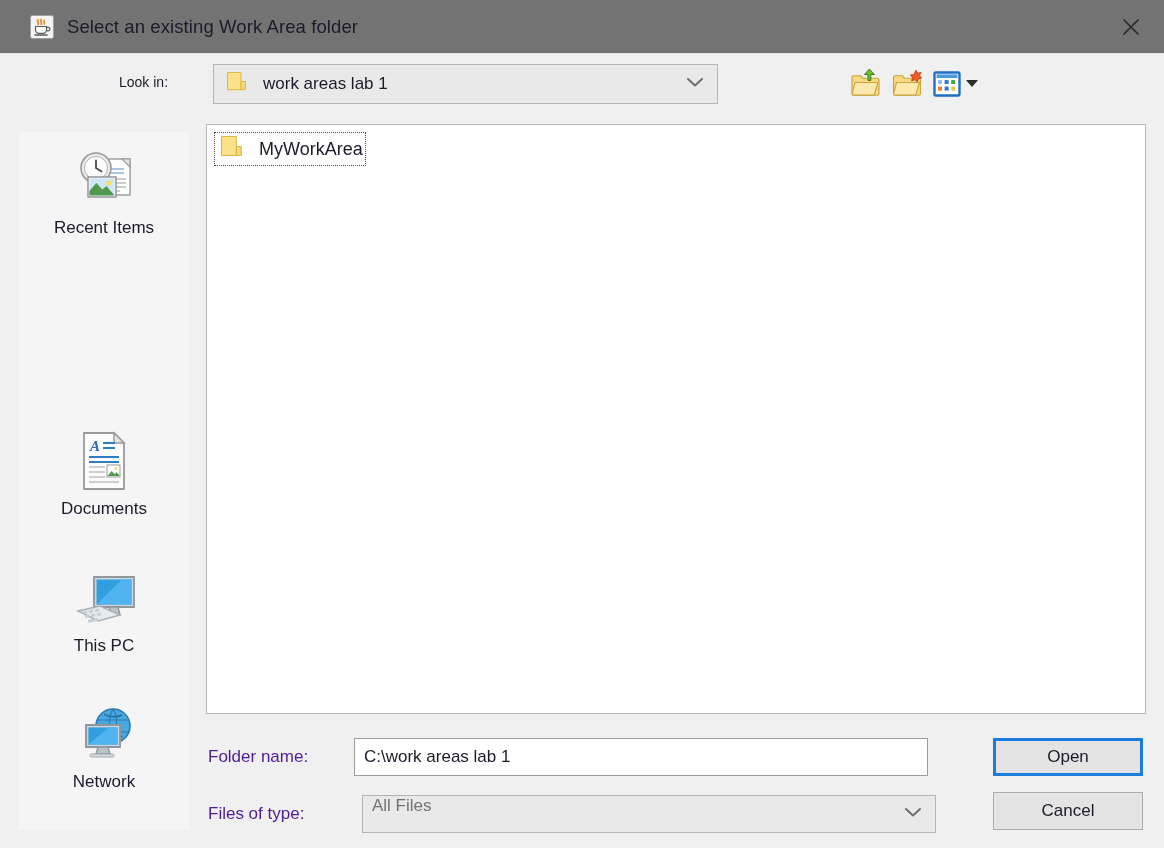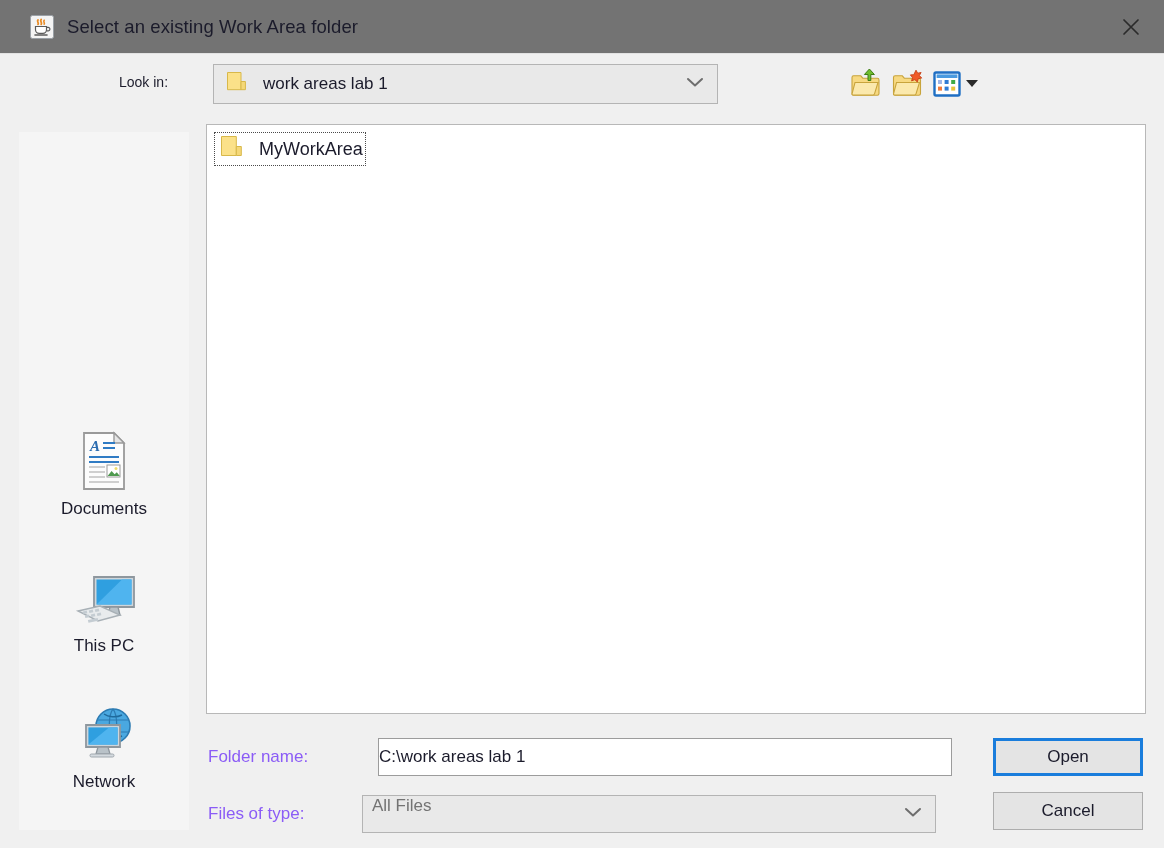--- a/index.html
+++ b/index.html
@@ -197,40 +197,40 @@
     margin-left: 14px;
     font-size: 18px;
     color: #1b1b2b;
     white-space: nowrap;
   }
 
   
   .form-label {
     position: absolute;
     font-size: 17px;
-    color: #8b5cf6;
+    color: #4c1d95;
     white-space: nowrap;
   }
   #lbl-foldername { left: 208px; top: 747px; }
   #lbl-filetype   { left: 208px; top: 804px; }
 
   .text-field {
     position: absolute;
-    left: 378px;
+    left: 354px;
     top: 738px;
     width: 574px;
     height: 38px;
     background: #ffffff;
     border: 1px solid #9c9c9c;
     box-sizing: border-box;
     display: flex;
     align-items: center;
     font-size: 17px;
     color: #1b1b2b;
-    padding-left: 0;
+    padding-left: 9px;
   }
   .type-combo {
     position: absolute;
     left: 362px;
     top: 795px;
     width: 574px;
     height: 38px;
     background: #e9e9e9;
     border: 1px solid #b4b4b4;
     box-sizing: border-box;
@@ -332,20 +332,42 @@
         <rect x="5" y="16.6" width="4" height="4" fill="#f07a3a"></rect>
         <rect x="11.6" y="16.6" width="4" height="4" fill="#2f7bd4"></rect>
         <rect x="18.2" y="16.6" width="4" height="4" fill="#e8c43a"></rect>
       </svg>
     </span>
     <span class="view-arrow"></span>
   </div>
 
   <div class="shortcut-pane">
 
+    <div class="shortcut" id="sc-0">
+      <span class="ico">
+        <svg width="72" height="62" viewBox="0 0 72 62">
+          <rect x="34" y="10" width="28" height="36" fill="#fdfdfd" stroke="#9b9b9b" stroke-width="1.4"></rect>
+          <path d="M54 10h8v8z" fill="#e4e4e4" stroke="#9b9b9b" stroke-width="1.2"></path>
+          <g stroke="#8fb4d8" stroke-width="1.6">
+            <path d="M38 20h18M38 24h18"></path>
+          </g>
+          <g stroke="#bdbdbd" stroke-width="1.4">
+            <path d="M38 30h20M38 34h20M38 38h20M38 42h14"></path>
+          </g>
+          <circle cx="28" cy="19" r="15" fill="#e9e9e9" stroke="#9a9a9a" stroke-width="1.6"></circle>
+          <circle cx="28" cy="19" r="11.5" fill="#fbfbfb" stroke="#b5b5b5" stroke-width="1"></circle>
+          <path d="M28 11.5V19l5.5 3.5" stroke="#4a4a4a" stroke-width="1.8" fill="none" stroke-linecap="round"></path>
+          <rect x="20" y="28" width="28" height="20" fill="#ffffff" stroke="#8f8f8f" stroke-width="1.4"></rect>
+          <rect x="21.4" y="29.4" width="25.2" height="17.2" fill="#cfe6f5"></rect>
+          <path d="M21.4 42l7-8 6 6.5 4-3.5 8 9.6H21.4z" fill="#4f9a4f"></path>
+          <circle cx="41" cy="34" r="2.6" fill="#f4e06a"></circle>
+        </svg>
+      </span>
+      <span class="lbl">Recent Items</span>
+    </div>
 
 
     <div class="shortcut" id="sc-2">
       <span class="ico">
         <svg width="56" height="62" viewBox="0 0 56 62">
           <path d="M8 3h30l10 10v46H8z" fill="#fcfcfc" stroke="#9a9a9a" stroke-width="1.8"></path>
           <path d="M38 3v10h10z" fill="#e6e6e6" stroke="#9a9a9a" stroke-width="1.4"></path>
           <text x="14" y="21" font-family="Liberation Serif, serif" font-size="15" font-weight="bold" fill="#2b6cb0" font-style="italic">A</text>
           <g stroke="#2f7bc4" stroke-width="2">
             <path d="M27 13h12M27 18h12"></path>

